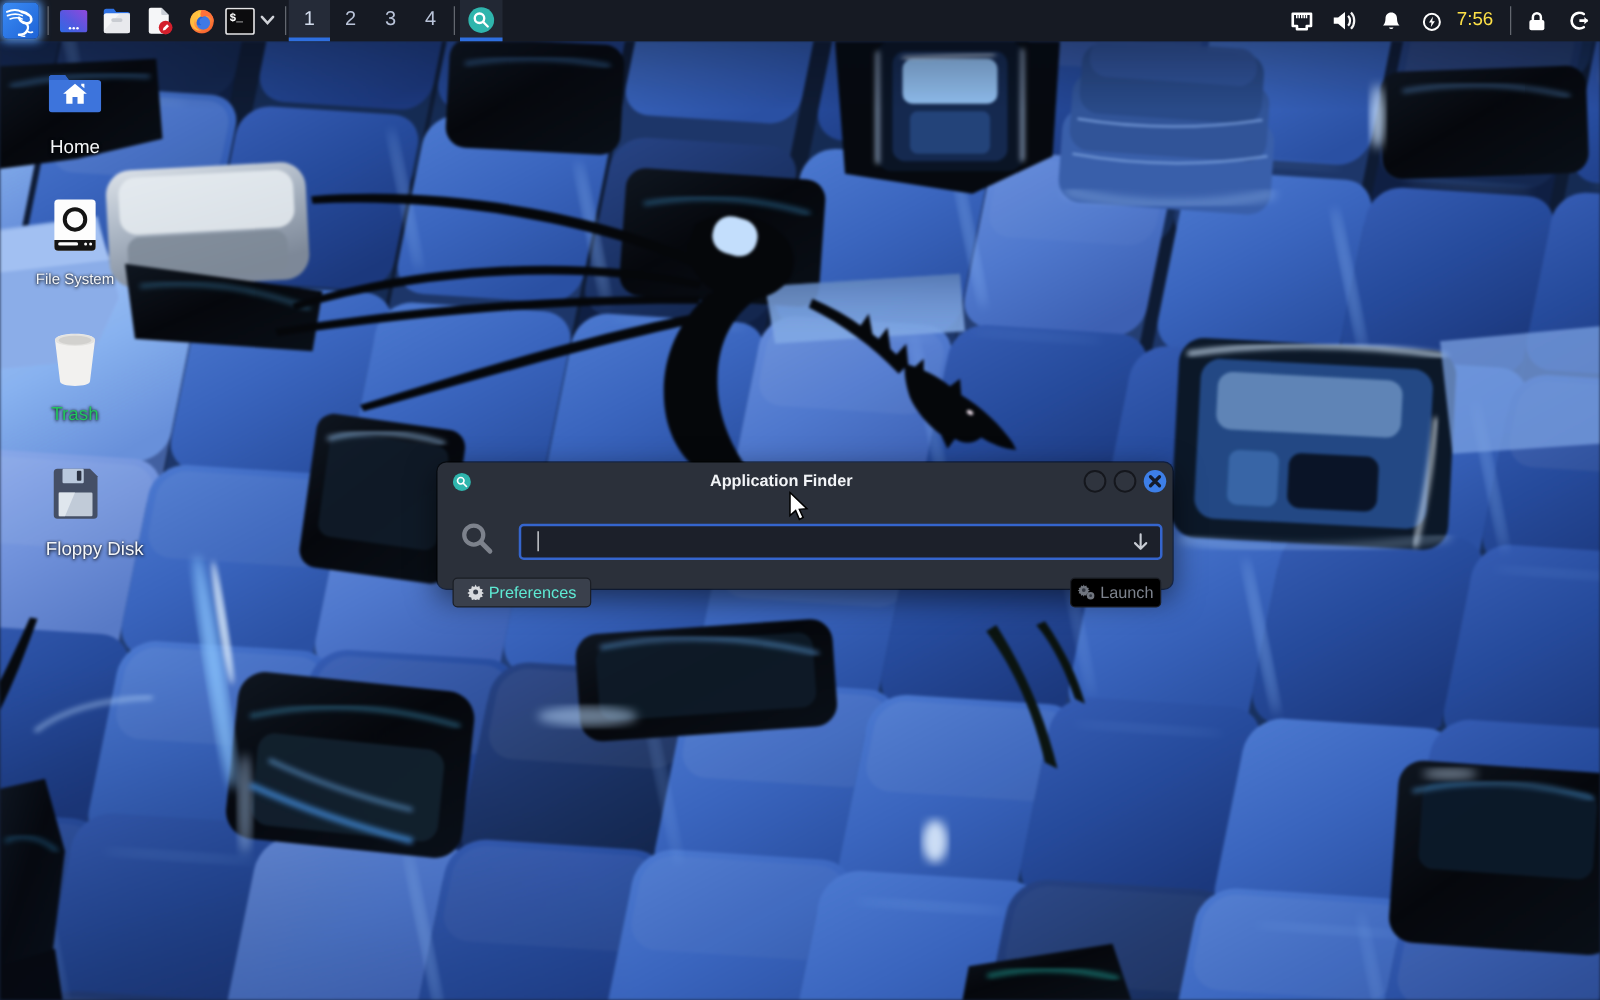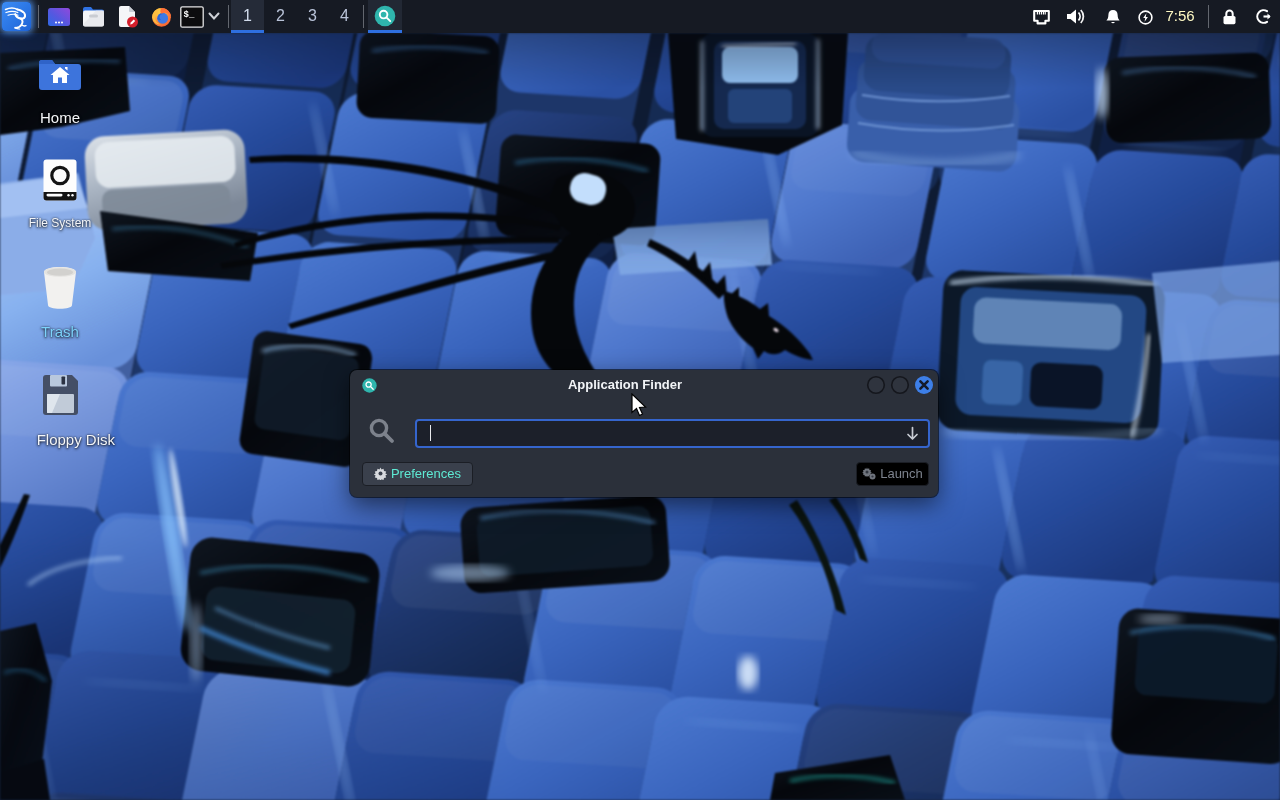--- a/index.html
+++ b/index.html
@@ -569,21 +569,21 @@
 <circle cx="25.5" cy="36.2" r="1.2" fill="#fdfdfd"></circle>
       <circle cx="29.5" cy="36.2" r="1.2" fill="#fdfdfd"></circle>
 <circle cx="17" cy="16.5" r="8.2" fill="none" stroke="#141414" stroke-width="3.2"></circle>
 </svg></div>
 <div style="position:absolute;left:5px;top:216px;width:110px;text-align:center;font-size:12px;color:#f4f6f9;text-shadow:0 1px 3px rgba(0,0,0,0.9),0 0 2px rgba(0,0,0,0.6);">File System</div>
 <div style="position:absolute;left:10px;top:266px;width:100px;text-align:center;"><svg width="36" height="43" viewBox="0 0 36 43">
 <path d="M2,6 C2,3 9,1 18,1 C27,1 34,3 34,6 L30,39 C30,41.5 24.5,42.7 18,42.7 C11.5,42.7 6,41.5 6,39 Z" fill="#f2f1ef"></path>
 <ellipse cx="18" cy="6" rx="16" ry="4.8" fill="#e4e3e0"></ellipse>
 <ellipse cx="18" cy="6.2" rx="13" ry="3.6" fill="#d2d1ce"></ellipse>
 </svg></div>
-<div style="position:absolute;left:5px;top:323px;width:110px;text-align:center;font-size:15px;color:#7dd3fc;text-shadow:0 1px 3px rgba(0,0,0,0.9),0 0 2px rgba(0,0,0,0.6);">Trash</div>
+<div style="position:absolute;left:5px;top:323px;width:110px;text-align:center;font-size:15px;color:#22c55e;text-shadow:0 1px 3px rgba(0,0,0,0.9),0 0 2px rgba(0,0,0,0.6);">Trash</div>
 <div style="position:absolute;left:10px;top:374px;width:100px;text-align:center;"><svg width="37" height="42" viewBox="0 0 37 42">
 <path d="M1,4 a3,3 0 0 1 3,-3 h26 l6,6 v31 a3,3 0 0 1 -3,3 h-29 a3,3 0 0 1 -3,-3 Z" fill="#414b5f" opacity="0.95"></path>
 <rect x="8" y="1" width="17" height="11.5" rx="1" fill="#b9c8dd"></rect>
 <rect x="19.5" y="2.5" width="3.6" height="8" rx="0.8" fill="#2b3242"></rect>
 <rect x="5" y="20" width="27" height="19" rx="1" fill="#ccd6e2" opacity="0.92"></rect>
 <path d="M5,20 h13 l-8,19 h-5 Z" fill="#e6ecf3" opacity="0.8"></path>
 </svg></div>
 <div style="position:absolute;left:5px;top:431px;width:110px;text-align:right;font-size:15px;color:#f4f6f9;text-shadow:0 1px 3px rgba(0,0,0,0.9),0 0 2px rgba(0,0,0,0.6);">Floppy Disk</div>
 <div style="position:absolute;left:0;top:0;width:1280px;height:33px;background:#161a23;">
 <div style="position:absolute;left:2px;top:2px;width:29px;height:29px;border-radius:4px;
@@ -673,32 +673,32 @@
 <path d="M14.8,2 a9.5,9.5 0 0 1 0,13" stroke="#fff" stroke-width="1.8" fill="none" opacity="0.95"></path>
 </svg>
 <svg style="position:absolute;left:1105px;top:9px" width="16" height="16" viewBox="0 0 16 16">
 <path d="M8,1 C5.2,1 3.4,3 3.4,5.8 C3.4,9 2.4,10.4 1.4,11.4 h13.2 C13.6,10.4 12.6,9 12.6,5.8 C12.6,3 10.8,1 8,1 Z" fill="#fff"></path>
 <path d="M6.2,13 a1.9,1.9 0 0 0 3.6,0 Z" fill="#fff"></path>
 </svg>
 <svg style="position:absolute;left:1138px;top:10px" width="15" height="15" viewBox="0 0 15 15">
 <circle cx="7.5" cy="7.5" r="6.4" fill="none" stroke="#fff" stroke-width="1.6"></circle>
 <path d="M8.4,3.2 L5.2,8 H7.2 L6.6,11.8 L9.9,6.9 H7.8 Z" fill="#fff"></path>
 </svg>
-<div style="position:absolute;left:1163px;top:5px;width:34px;height:22px;font-size:15px;color:#fef9c3;line-height:22px;text-align:center;">7:56</div>
+<div style="position:absolute;left:1163px;top:5px;width:34px;height:22px;font-size:15px;color:#fde047;line-height:22px;text-align:center;">7:56</div>
 <svg style="position:absolute;left:1222px;top:9px" width="15" height="16" viewBox="0 0 15 16">
 <rect x="1.5" y="7" width="12" height="8.2" rx="1.6" fill="#fff"></rect>
 <path d="M4.3,7 V4.8 a3.2,3.2 0 0 1 6.4,0 V7" fill="none" stroke="#fff" stroke-width="2"></path>
 </svg>
 <svg style="position:absolute;left:1256px;top:9px" width="16" height="15" viewBox="0 0 16 15">
 <path d="M11,2.2 A6.3,6.3 0 1 0 11,12.8" fill="none" stroke="#fff" stroke-width="2.1" stroke-linecap="round"></path>
 <path d="M7.5,7.5 h6.5" stroke="#fff" stroke-width="2.1"></path>
 <path d="M11.5,4.6 L14.6,7.5 L11.5,10.4 Z" fill="#fff"></path>
 </svg>
 </div>
-<div style="position:absolute;left:350px;top:370px;width:588px;height:127px;background:#2b303a;border-radius:7px;box-shadow:0 8px 24px rgba(0,0,0,0.55),0 0 0 1px rgba(0,0,0,0.55);">
+<div style="position:absolute;left:350px;top:370px;width:588px;height:101px;background:#2b303a;border-radius:7px;box-shadow:0 8px 24px rgba(0,0,0,0.55),0 0 0 1px rgba(0,0,0,0.55);">
 <svg style="position:absolute;left:12px;top:8px" width="15" height="15" viewBox="0 0 15 15">
 <circle cx="7.5" cy="7.5" r="7.2" fill="#2fb5ad"></circle>
 <circle cx="6.6" cy="6.6" r="2.6" fill="none" stroke="#fff" stroke-width="1.3"></circle>
 <path d="M8.5,8.5 L11.2,11.2" stroke="#fff" stroke-width="1.3" stroke-linecap="round"></path>
     </svg>
 <div style="position:absolute;left:125px;top:7px;width:300px;text-align:center;font-size:13px;font-weight:bold;color:#f2f4f7;">Application Finder</div>
 <svg style="position:absolute;left:516px;top:5px" width="68" height="20" viewBox="0 0 68 20">
 <circle cx="10" cy="10" r="8.3" fill="#2f343e" stroke="#15171d" stroke-width="1.6"></circle>
 <circle cx="34" cy="10" r="8.3" fill="#2f343e" stroke="#15171d" stroke-width="1.6"></circle>
 <circle cx="58" cy="10" r="9" fill="#3d7fe8"></circle>

